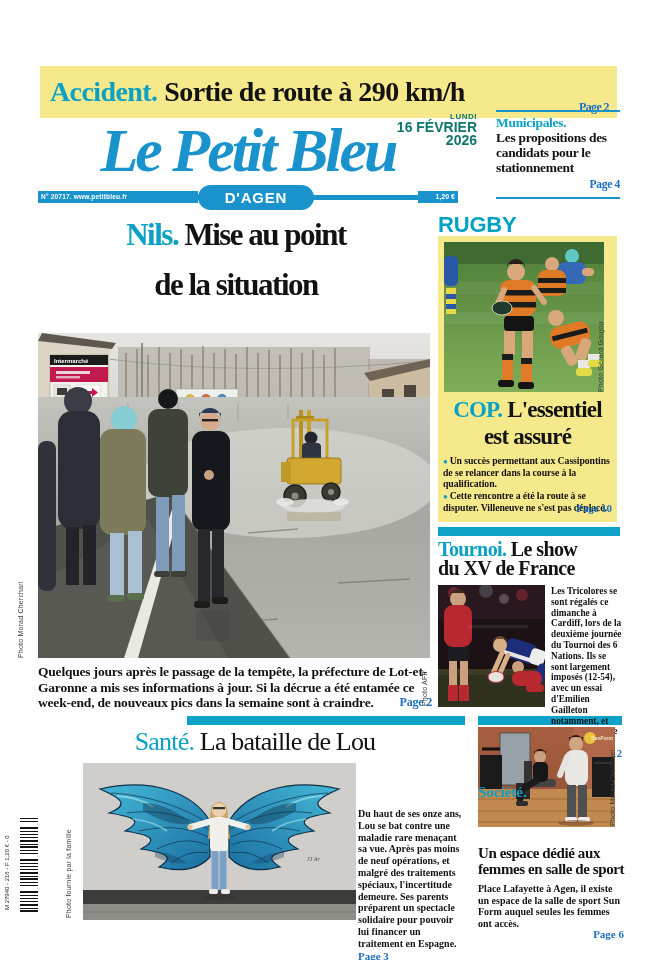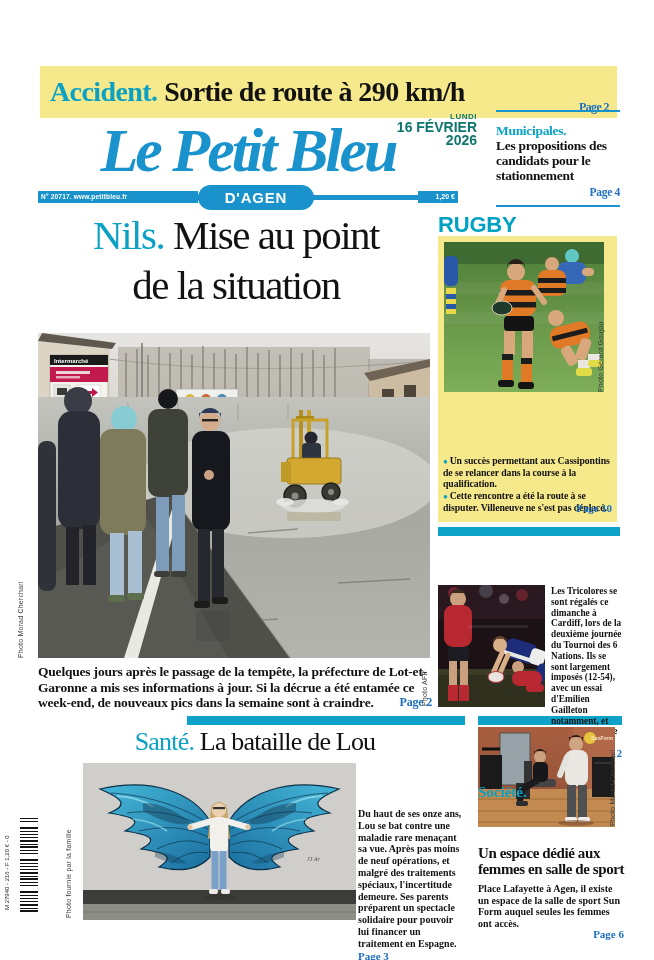--- a/index.html
+++ b/index.html
@@ -33,26 +33,26 @@
              font-family:"Liberation Sans",sans-serif;font-size:6.5px;line-height:12px;font-weight:700;padding-left:3px;letter-spacing:.2px;}
   .pill{position:absolute;left:198px;top:185px;width:116px;height:25px;background:#1a93cc;border-radius:13px;
         color:#fff;font-family:"Liberation Sans",sans-serif;font-weight:700;font-size:15px;line-height:25px;
         text-align:center;letter-spacing:.8px;}
   .price{position:absolute;left:418px;top:191px;width:40px;height:12px;background:#1a93cc;color:#fff;
          font-family:"Liberation Sans",sans-serif;font-size:7px;line-height:12px;font-weight:700;text-align:right;padding-right:3px;}
 
   
   .muni{position:absolute;left:496px;top:110px;width:124px;border-top:2px solid #1a93cc;border-bottom:2px solid #1a93cc;
         padding:3px 0 5px 0;font-weight:700;font-size:13.5px;line-height:15px;letter-spacing:-.3px;}
-  .muni .kick{display:block;margin-top:8px;}
+  .muni .kick{display:block;}
   .muni .pref{display:block;text-align:right;font-size:11.5px;margin-top:2px;}
 
   
-  .lead-head{position:absolute;left:38px;top:210px;width:396px;text-align:center;font-weight:400;
-             font-size:41px;line-height:50px;letter-spacing:-1.5px;}
+  .lead-head{position:absolute;left:38px;top:210px;width:396px;text-align:center;font-weight:700;
+             font-size:31px;line-height:50px;letter-spacing:-1.5px;}
   .photo{position:absolute;overflow:hidden;background:#888;}
   .caption{position:absolute;left:38px;top:664px;width:394px;font-weight:700;font-size:13.5px;
            line-height:15.5px;letter-spacing:-.2px;}
   .caption .pref{position:absolute;right:0;bottom:0;font-size:12px;}
 
   
   .ruglabel{position:absolute;left:438px;top:212px;width:182px;font-family:"Liberation Sans",sans-serif;
             font-weight:700;font-size:22px;letter-spacing:-.2px;color:#00a2c4;}
   .ybox{position:absolute;left:438px;top:236px;width:179px;height:286px;background:#f6e98c;}
   .cop-head{position:absolute;left:438px;top:396px;width:179px;text-align:center;font-weight:700;
@@ -349,28 +349,36 @@
         <rect x="120" y="104" width="11" height="20" rx="4" fill="#d8a87c" transform="rotate(-30 125 114)"></rect>
         <rect x="134" y="118" width="12" height="8" fill="#e9e7df"></rect>
         <rect x="144" y="112" width="12" height="8" fill="#e9e7df"></rect>
         <rect x="132" y="126" width="16" height="8" rx="3" fill="#e0dc48"></rect>
         <rect x="144" y="118" width="14" height="7" rx="3" fill="#e0dc48"></rect>
       </g>
     </svg>
   </div>
   <span class="vcred" style="left:606px;top:382px;">Photo Gérard Goujou</span>
 
+  <div class="cop-head">
+    <span class="lineblock"><span class="kick">COP.</span> <span>L'essentiel</span></span>
+    <span class="lineblock">est assuré</span>
+  </div>
   <div class="bullets">
     <ul>
       <li>Un succès permettant aux Cassipontins de se relancer dans la course à la qualification.</li>
       <li>Cette rencontre a été la route à se disputer. Villeneuve ne s'est pas déplacé.</li>
     </ul>
     <span class="pref">Page 10</span>
   </div>
 
+  <div class="tour-head">
+    <span class="lineblock"><span class="kick">Tournoi.</span> <span>Le show</span></span>
+    <span class="lineblock">du XV de France</span>
+  </div>
   <div class="photo" style="left:438px;top:585px;width:107px;height:122px;">
     <svg width="107" height="122" viewBox="0 0 107 122">
       <rect width="107" height="122" fill="#1c1216"></rect>
       <rect x="0" y="0" width="107" height="34" fill="#2a1820"></rect>
       <circle cx="16" cy="8" r="6" fill="#b03040" opacity=".5"></circle>
       <circle cx="48" cy="6" r="7" fill="#707888" opacity=".4"></circle>
       <circle cx="84" cy="10" r="6" fill="#b03040" opacity=".45"></circle>
       <circle cx="66" cy="14" r="5" fill="#c8c8c8" opacity=".3"></circle>
       <rect x="0" y="84" width="107" height="38" fill="#30301e"></rect>
       <rect x="0" y="84" width="107" height="6" fill="#3c3c26"></rect>

